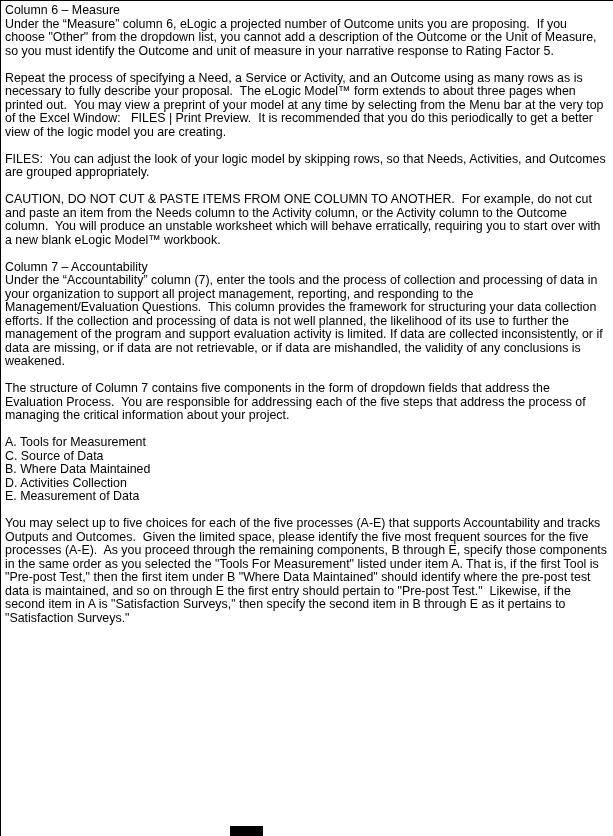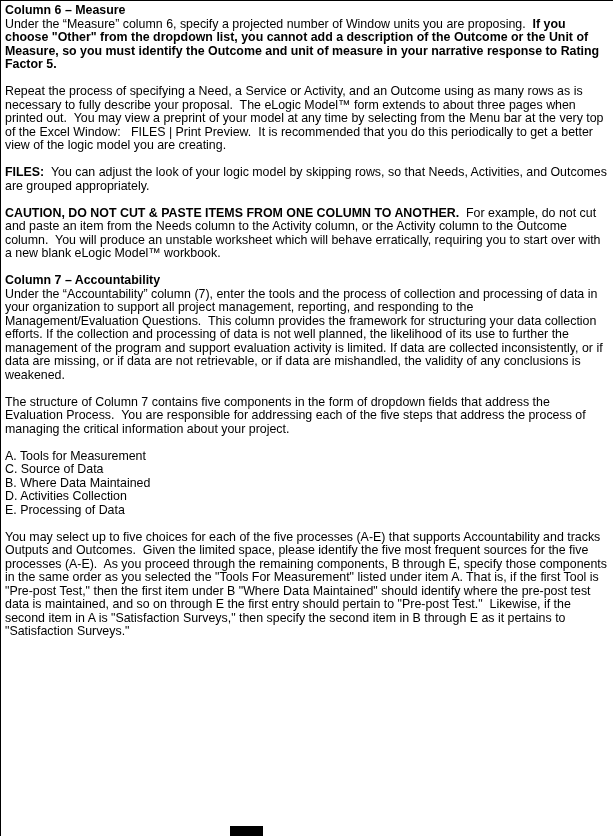--- a/index.html
+++ b/index.html
@@ -20,44 +20,44 @@
     overflow: hidden;
   }
   .doc {
     padding: 3px 5px 0 4px;
     font-size: 12.4px;
     line-height: 13.5px;
     color: #000000;
   }
   .para { white-space: pre-wrap; }
   .para.gap { margin-bottom: 13.5px; }
-  .bold { font-weight: bold; }
+  .bold { font-weight: normal; }
   .marker {
     position: absolute;
     left: 229px;
     bottom: 0;
     width: 33px;
     height: 10px;
     background: #000000;
   }
 </style>
 </head>
 <body>
 
 <div class="page">
   <div class="doc">
       <div class="para"><span class="bold">Column 6 – Measure</span></div>
-      <div class="para gap"><span>Under the “Measure” column 6, specify a projected number of Window units you are proposing.  </span><span class="bold">If you choose "Other" from the dropdown list, you cannot add a description of the Outcome or the Unit of Measure, so you must identify the Outcome and unit of measure in your narrative response to Rating Factor 5.</span></div>
+      <div class="para gap"><span>Under the “Measure” column 6, eLogic a projected number of Outcome units you are proposing.  </span><span class="bold">If you choose "Other" from the dropdown list, you cannot add a description of the Outcome or the Unit of Measure, so you must identify the Outcome and unit of measure in your narrative response to Rating Factor 5.</span></div>
       <div class="para gap"><span>Repeat the process of specifying a Need, a Service or Activity, and an Outcome using as many rows as is necessary to fully describe your proposal.  The eLogic Model™ form extends to about three pages when printed out.  You may view a preprint of your model at any time by selecting from the Menu bar at the very top of the Excel Window:   FILES | Print Preview.  It is recommended that you do this periodically to get a better view of the logic model you are creating.</span></div>
       <div class="para gap"><span class="bold">FILES:</span><span>  You can adjust the look of your logic model by skipping rows, so that Needs, Activities, and Outcomes are grouped appropriately.</span></div>
       <div class="para gap"><span class="bold">CAUTION, DO NOT CUT &amp; PASTE ITEMS FROM ONE COLUMN TO ANOTHER.</span><span>  For example, do not cut and paste an item from the Needs column to the Activity column, or the Activity column to the Outcome column.  You will produce an unstable worksheet which will behave erratically, requiring you to start over with a new blank eLogic Model™ workbook.</span></div>
       <div class="para"><span class="bold">Column 7 – Accountability</span></div>
       <div class="para gap"><span>Under the “Accountability” column (7), enter the tools and the process of collection and processing of data in your organization to support all project management, reporting, and responding to the Management/Evaluation Questions.  This column provides the framework for structuring your data collection efforts. If the collection and processing of data is not well planned, the likelihood of its use to further the management of the program and support evaluation activity is limited. If data are collected inconsistently, or if data are missing, or if data are not retrievable, or if data are mishandled, the validity of any conclusions is weakened.</span></div>
       <div class="para gap"><span>The structure of Column 7 contains five components in the form of dropdown fields that address the Evaluation Process.  You are responsible for addressing each of the five steps that address the process of managing the critical information about your project.</span></div>
       <div class="para"><span>A. Tools for Measurement</span></div>
       <div class="para"><span>C. Source of Data</span></div>
       <div class="para"><span>B. Where Data Maintained</span></div>
       <div class="para"><span>D. Activities Collection</span></div>
-      <div class="para gap"><span>E. Processing of Data</span></div>
+      <div class="para gap"><span>E. Measurement of Data</span></div>
       <div class="para"><span>You may select up to five choices for each of the five processes (A-E) that supports Accountability and tracks Outputs and Outcomes.  Given the limited space, please identify the five most frequent sources for the five processes (A-E).  As you proceed through the remaining components, B through E, specify those components in the same order as you selected the "Tools For Measurement" listed under item A. That is, if the first Tool is "Pre-post Test," then the first item under B "Where Data Maintained" should identify where the pre-post test data is maintained, and so on through E the first entry should pertain to "Pre-post Test."  Likewise, if the second item in A is "Satisfaction Surveys," then specify the second item in B through E as it pertains to "Satisfaction Surveys."</span></div>
     </div>
   <div class="marker"></div>
 </div>
 
 </body></html>

